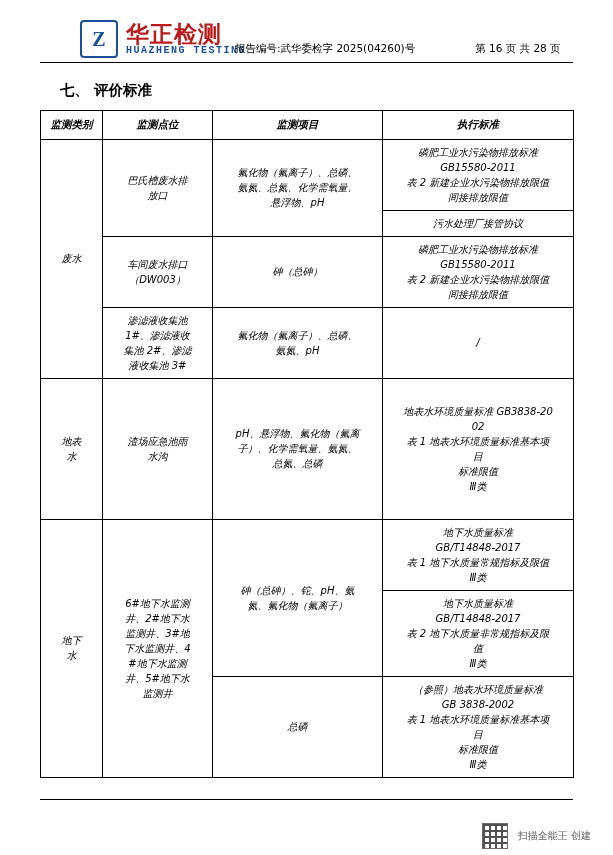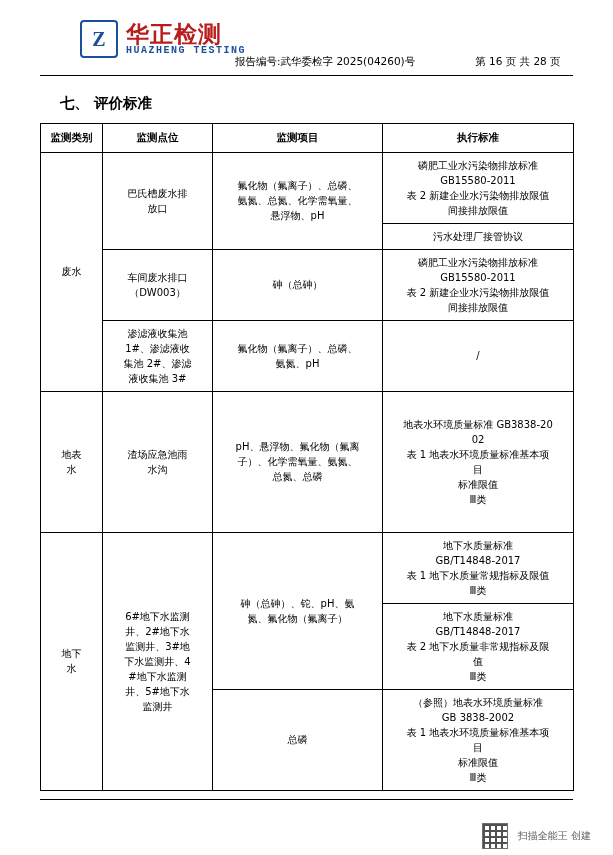--- a/index.html
+++ b/index.html
@@ -72,21 +72,20 @@
     font-size: 10.5px;
     padding-left: 195px;
     margin-top: -16px;
     font-family: "DejaVu Sans", sans-serif;
   }
   .report-label {
     white-space: nowrap;
   }
   .report-value {
     white-space: nowrap;
-    margin-top: 13px;
   }
   .page-no {
     margin-left: 60px;
     white-space: nowrap;
   }
   .header-rule {
     border-bottom: 1.5px solid #000;
     margin-top: 6px;
   }
 
@@ -97,20 +96,21 @@
     margin: 18px 0 10px 20px;
     font-family: "DejaVu Sans", sans-serif;
   }
 
   
   table.std {
     border-collapse: collapse;
     width: 533px;
     margin: 8px auto;
     table-layout: fixed;
+    font-style: italic;
   }
   table.std th, table.std td {
     border: 1px solid #000;
     text-align: center;
     vertical-align: middle;
     font-size: 10px;
     line-height: 1.5;
     padding: 5px 20px;
     font-family: "DejaVu Sans", sans-serif;
     word-break: break-all;

